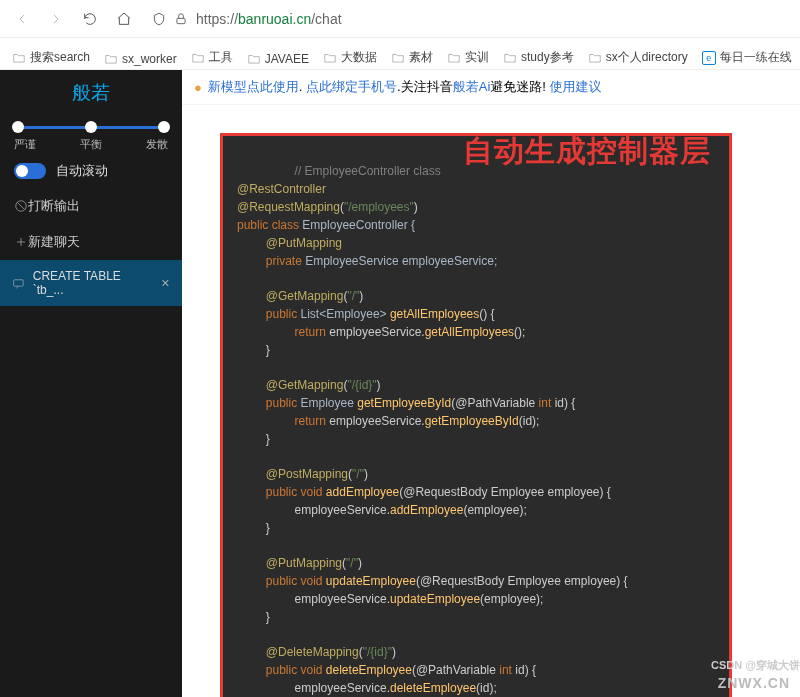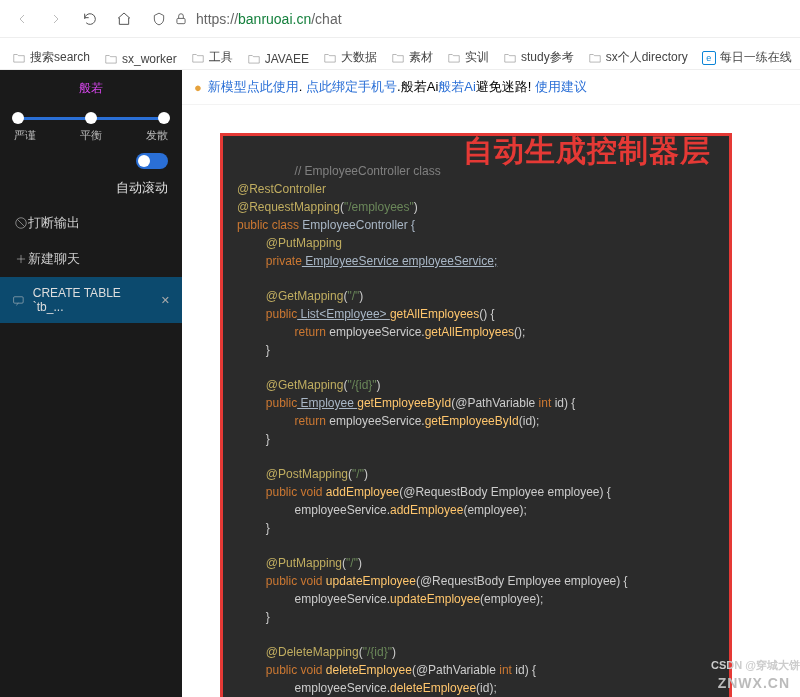--- a/index.html
+++ b/index.html
@@ -11,45 +11,45 @@
 .url-bar { flex:1; display:flex; align-items:center; gap:8px; padding:0 8px; }
 .url-bar .lock { width:14px; height:14px; }
 .url-text { color:#666; font-size:14px; }
 .url-text .domain { color:#15803d; }
 .bookmarks { height:32px; display:flex; align-items:flex-end; padding:0 6px; gap:2px; border-bottom:1px solid #eee; overflow:hidden; }
 .bm { display:flex; align-items:center; gap:4px; padding:3px 6px; border-radius:3px; white-space:nowrap; color:#444; font-size:12px; }
 .bm svg { width:14px; height:14px; stroke:#888; fill:none; }
 .bm.edge .box { width:14px; height:14px; border:1px solid #0a84d7; color:#0a84d7; font-size:9px; display:flex; align-items:center; justify-content:center; border-radius:2px; }
 .main { display:flex; height:627px; }
 .sidebar { width:182px; background:#1a1a1a; color:#ddd; display:flex; flex-direction:column; }
-.sb-title { text-align:center; padding:10px 0 6px; font-size:12px; color:#d946ef; }
+.sb-title { text-align:center; padding:10px 0 6px; font-size:19px; color:#0ea5e9; }
 .slider-wrap { padding:6px 14px 2px; }
 .slider-track { position:relative; height:3px; background:#2a6fd6; border-radius:2px; margin:8px 0; }
 .slider-dot { position:absolute; width:12px; height:12px; background:#fff; border-radius:50%; top:-5px; }
 .slider-dot:nth-child(1){left:-2px;} .slider-dot:nth-child(2){left:calc(50% - 6px);} .slider-dot:nth-child(3){right:-2px;}
 .slider-labels { display:flex; justify-content:space-between; font-size:11px; color:#bbb; }
-.toggle-row { display:flex; align-items:flex-end; gap:10px; padding:8px 14px;flex-direction:column; }
+.toggle-row { display:flex; align-items:center; gap:10px; padding:8px 14px; }
 .switch { width:32px; height:16px; background:#2a6fd6; border-radius:8px; position:relative; }
 .switch::after { content:""; width:12px; height:12px; background:#fff; border-radius:50%; position:absolute; top:2px; left:2px; }
 .sb-item { display:flex; align-items:center; padding:9px 14px; color:#ccc; font-size:13px; }
 .sb-item svg { width:14px; height:14px; stroke:#ccc; fill:none; }
 .sb-item.active { background:#2a2f3a; color:#5a8fd6; }
 .sb-item.active svg { stroke:#5a8fd6; }
 .sb-item .chev { margin-left:auto; }
 .sb-chat { display:flex; align-items:center; gap:8px; padding:9px 12px; background:#0c4a6e; color:#ddd; font-size:12px; }
 .sb-chat svg { width:13px; height:13px; stroke:#ccc; fill:none; }
 .sb-chat .close { margin-left:auto; font-size:11px; color:#aaa; }
 .content { flex:1; background:#fff; overflow:hidden; position:relative; }
 .notice { padding:8px 12px; font-size:13px; display:flex; align-items:center; gap:6px; border-bottom:1px solid #f3f3f3; }
 .notice .warn { color:#e6a23c; }
 .notice a { color:#2a6fd6; text-decoration:none;text-align:center; }
 .code-wrap { margin:28px 0 0 38px; width:512px; }
 .code-box { background:#2b2b2b; border:3px solid #e53935; padding:10px 14px 14px; font-family:Consolas,"Courier New",monospace; font-size:12px; line-height:17px; color:#ccc; position:relative; white-space:pre; overflow:hidden; }
 .code-overlay { position:absolute; right:18px; top:6px; color:#e53935; font-size:30px; font-weight:700; font-family:SimHei,Arial; letter-spacing:1px; }
-.c-com{color:#808080;} .c-ann{color:#c0ad60;} .c-str{color:#6a8759;} .c-kw{color:#cc7832;} .c-type{color:#a9b7c6;text-decoration:underline;} .c-name{color:#a9b7c6;} .c-m{color:#ffc66d;}
+.c-com{color:#808080;} .c-ann{color:#c0ad60;} .c-str{color:#6a8759;} .c-kw{color:#cc7832;} .c-type{color:#a9b7c6;} .c-name{color:#a9b7c6;} .c-m{color:#ffc66d;}
 .watermark { position:absolute; right:10px; bottom:6px; color:#bbb; font-size:14px; letter-spacing:1px; font-weight:600; }
 .csdn { position:absolute; right:0; bottom:8px; color:#ccc; font-size:11px;font-weight:bold; }
 </style>
 </head>
 <body>
 
 <div class="toolbar">
   <div class="nav-btn disabled">
       <svg viewBox="0 0 24 24">
         <path d="M15 6l-6 6 6 6"></path>
@@ -184,21 +184,21 @@
           <path d="M8 21l4-4"></path>
         </svg>
       <span>CREATE TABLE `tb_...</span>
       <span class="close">✕</span>
     </div>
   </div>
 
   <div class="content">
     <div class="notice">
       <span class="warn">●</span>
-      <span><a>新模型点此使用</a>. <a>点此绑定手机号</a><span>.般若Ai</span><a>般若Ai</a><span>避免迷路!</span> <a>使用建议</a></span>
+      <span><a>新模型点此使用</a>. <a>点此绑定手机号</a><span>.关注抖音</span><a>般若Ai</a><span>避免迷路!</span> <a>使用建议</a></span>
     </div>
 
     <div class="code-wrap">
       <div class="code-box">
         <div class="code-overlay">自动生成控制器层</div><span class="c-com">// EmployeeController class</span>
 <span class="c-ann">@RestController</span>
 <span class="c-ann">@RequestMapping</span><span>(</span><span class="c-str">"/employees"</span><span>)</span>
 <span class="c-kw">public class</span><span class="c-name"> EmployeeController {</span>
     <span class="c-ann">@PutMapping</span>
     <span class="c-kw">private</span><span class="c-type"> EmployeeService employeeService;</span>

